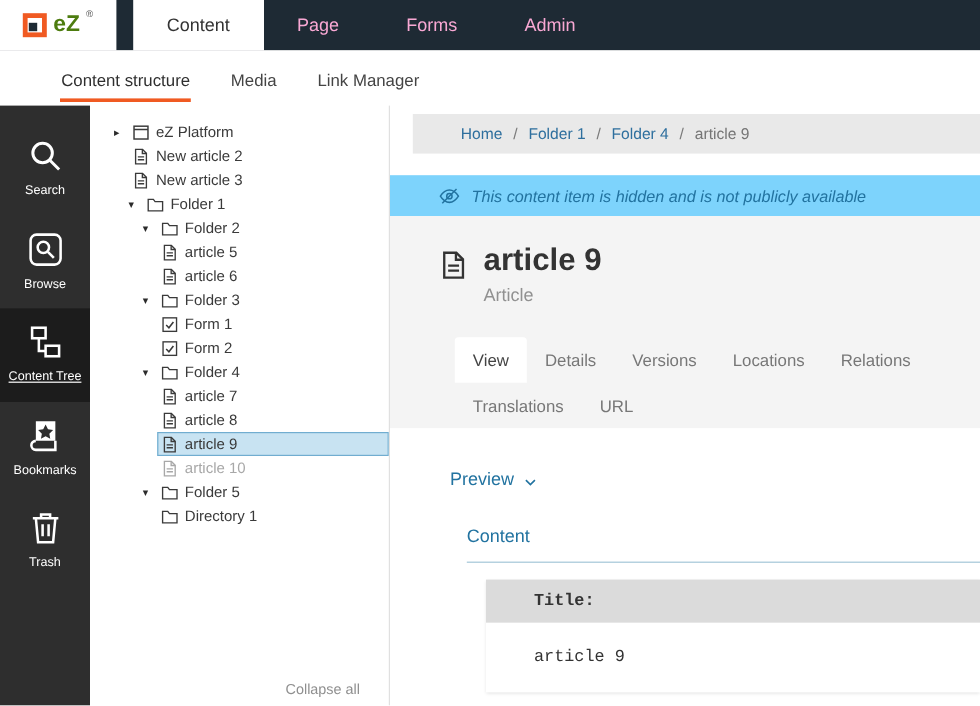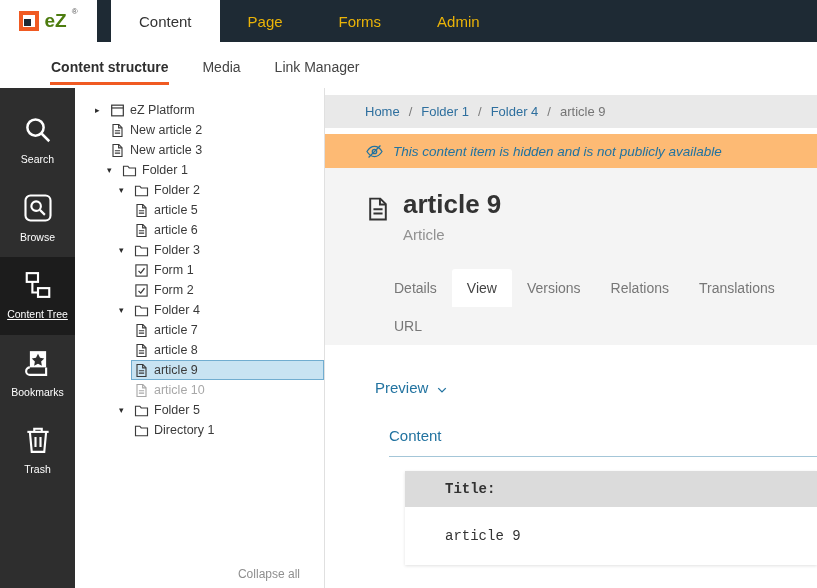--- a/index.html
+++ b/index.html
@@ -9,27 +9,27 @@
   .app { width:817px; height:588px; display:flex; flex-direction:column; background:#fff; }
 
   
   .topbar { flex:0 0 42px; height:42px; background:#1e2a34; display:flex; align-items:stretch; }
   .logo { width:97px; background:#fff; display:flex; align-items:center; justify-content:center; gap:5px; cursor:pointer; }
   .logo-mark { width:20px; height:20px; border:4px solid #f05a22; position:relative; display:inline-block; }
   .logo-mark::after { content:""; position:absolute; left:1px; bottom:1px; width:7px; height:7px; background:#1e2a34; }
   .logo-text { font-size:19px; font-weight:bold; color:#4d7c0f; }
   .logo-reg { font-size:8px; color:#555; align-self:flex-start; margin-top:7px; }
   .main-tabs { display:flex; margin-left:14px; }
-  .main-tab { padding:0 28px; display:flex; align-items:center; color:#eab308; font-size:15px; cursor:pointer; white-space:nowrap; }
+  .main-tab { padding:0 28px; display:flex; align-items:center; color:#f9a8d4; font-size:15px; cursor:pointer; white-space:nowrap; }
   .main-tab.is-active { background:#fff; color:#333; }
 
   
   .subnav { flex:0 0 46px; background:#fff; display:flex; align-items:center; padding-left:50px; gap:32px; }
   .sub-tab { font-size:14px; color:#444; cursor:pointer; padding:14px 1px 7px; border-bottom:3px solid transparent; white-space:nowrap; }
-  .sub-tab.is-active { font-weight:bold; color:#2f2f2f; border-bottom-color:#f05a22; }
+  .sub-tab.is-active { font-weight:normal; color:#2f2f2f; border-bottom-color:#f05a22; }
 
   
   .body-row { flex:1; display:flex; min-height:0; }
 
   
   .sidebar { flex:0 0 75px; width:75px; background:#2e2e2e; display:flex; flex-direction:column; align-items:center; padding-top:14px; }
   .side-item { width:100%; padding:13px 2px 14px; display:flex; flex-direction:column; align-items:center; gap:8px; color:#fff; cursor:pointer; }
   .side-item.is-active { background:#1c1c1c;text-decoration:underline; }
   .side-icon { width:30px; height:30px; color:#fff; }
   .side-icon svg { width:100%; height:100%; }
@@ -42,27 +42,27 @@
   .row-inner { display:flex; align-items:center; gap:5px; flex:1; height:20px; padding:0 4px 0 2px; border:1px solid transparent; min-width:0; }
   .tree-row.is-selected .row-inner { background:#c8e3f2; border-color:#71add0; }
   .tree-row.is-hidden { color:#a8a8a8; }
   .tree-icon { flex:0 0 15px; width:15px; height:15px; display:inline-flex; }
   .tree-icon svg { width:100%; height:100%; }
   .tree-label { white-space:nowrap; overflow:hidden; text-overflow:ellipsis; }
   .collapse-all { position:absolute; bottom:7px; right:24px; font-size:12px; color:#8f8f8f; cursor:pointer; }
 
   
   .content { flex:1; min-width:0; display:flex; flex-direction:column; background:#fff; overflow:hidden; }
-  .breadcrumb-bar { flex:0 0 33px; margin-top:7px; background:#e9e9e9; display:flex; align-items:center; padding-left:40px; font-size:13px; }
+  .breadcrumb-bar { flex:0 0 33px; margin-top:7px; background:#e9e9e9; display:flex; align-items:center; padding-left:40px; font-size:13px;margin-left:19px; }
   .crumb { display:inline-flex; }
   .crumb + .crumb::before { content:"/"; color:#7a7a7a; margin:0 9px; }
   .crumb-text { color:#757575; text-decoration:none; cursor:default; }
   .crumb.is-link .crumb-text { color:#2e6f9e; cursor:pointer; }
 
-  .alert { flex:0 0 auto; margin-top:6px; background:#fdba74; min-height:34px; display:flex; align-items:center; gap:9px; padding:7px 14px 7px 40px; color:#2273a0; font-style:italic; font-size:13.5px; }
+  .alert { flex:0 0 auto; margin-top:18px; background:#7dd3fc; min-height:34px; display:flex; align-items:center; gap:9px; padding:7px 14px 7px 40px; color:#2273a0; font-style:italic; font-size:13.5px; }
   .alert-icon { flex:0 0 19px; width:19px; height:19px; color:#2273a0; }
   .alert-icon svg { width:100%; height:100%; }
 
   .page-header { background:#f4f4f4; padding:22px 0 0 40px; }
   .title-row { display:flex; gap:12px; }
   .title-icon { flex:0 0 26px; width:26px; height:32px; color:#333; margin-top:3px; }
   .title-icon svg { width:100%; height:100%; }
   .page-title { font-size:26px; font-weight:bold; color:#333; line-height:1.1; }
   .page-type { font-size:15px; color:#919191; margin-top:7px; }
   .tabs { display:flex; flex-wrap:wrap; margin:26px 0 0 14px; }
@@ -467,23 +467,24 @@
                 </g>
               </svg>
             </span>
           <div>
             <h1 class="page-title">article 9</h1>
             <div class="page-type">Article</div>
           </div>
         </div>
         <div class="tabs">
 
-        <div class="tab">Details</div>
-            <div class="tab is-active">View</div>
+        <div class="tab is-active">View</div>
+            <div class="tab">Details</div>
             <div class="tab">Versions</div>
+            <div class="tab">Locations</div>
             <div class="tab">Relations</div>
             <div class="tab">Translations</div>
             <div class="tab">URL</div>
           </div>
       </div>
 
       <div class="content-body">
         <div class="preview-toggle">
           <span>Preview</span>
           <span class="preview-chevron">

